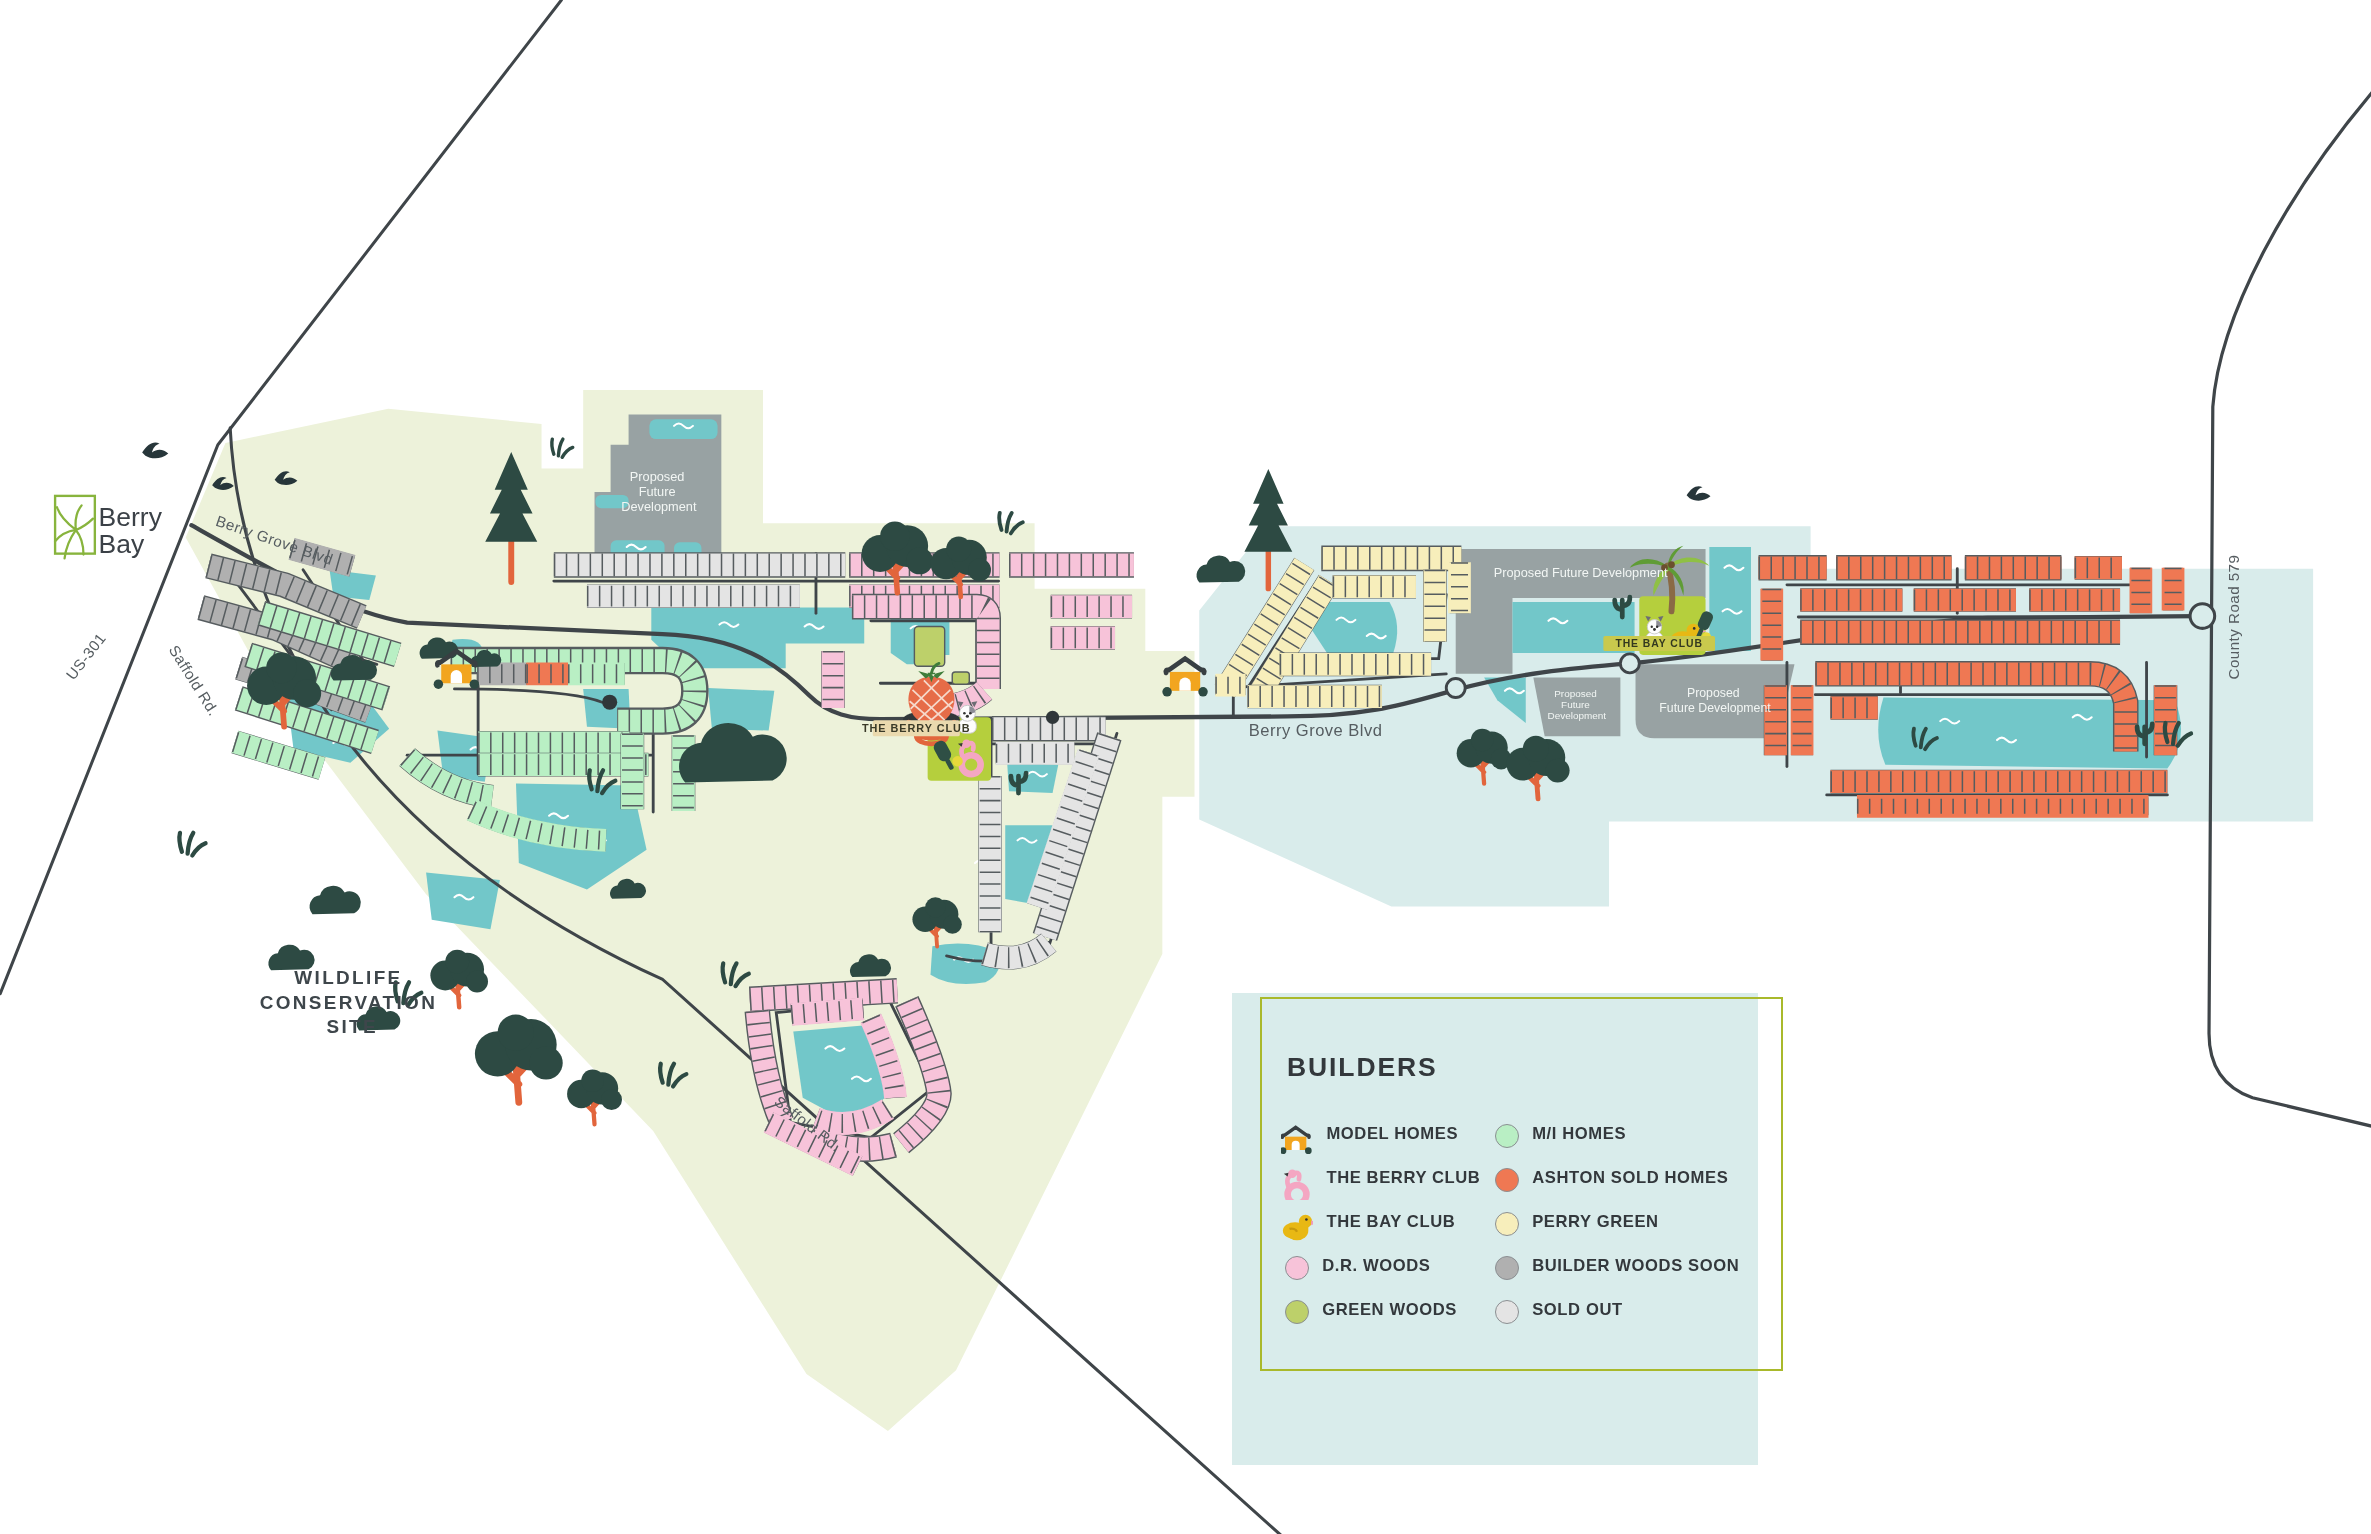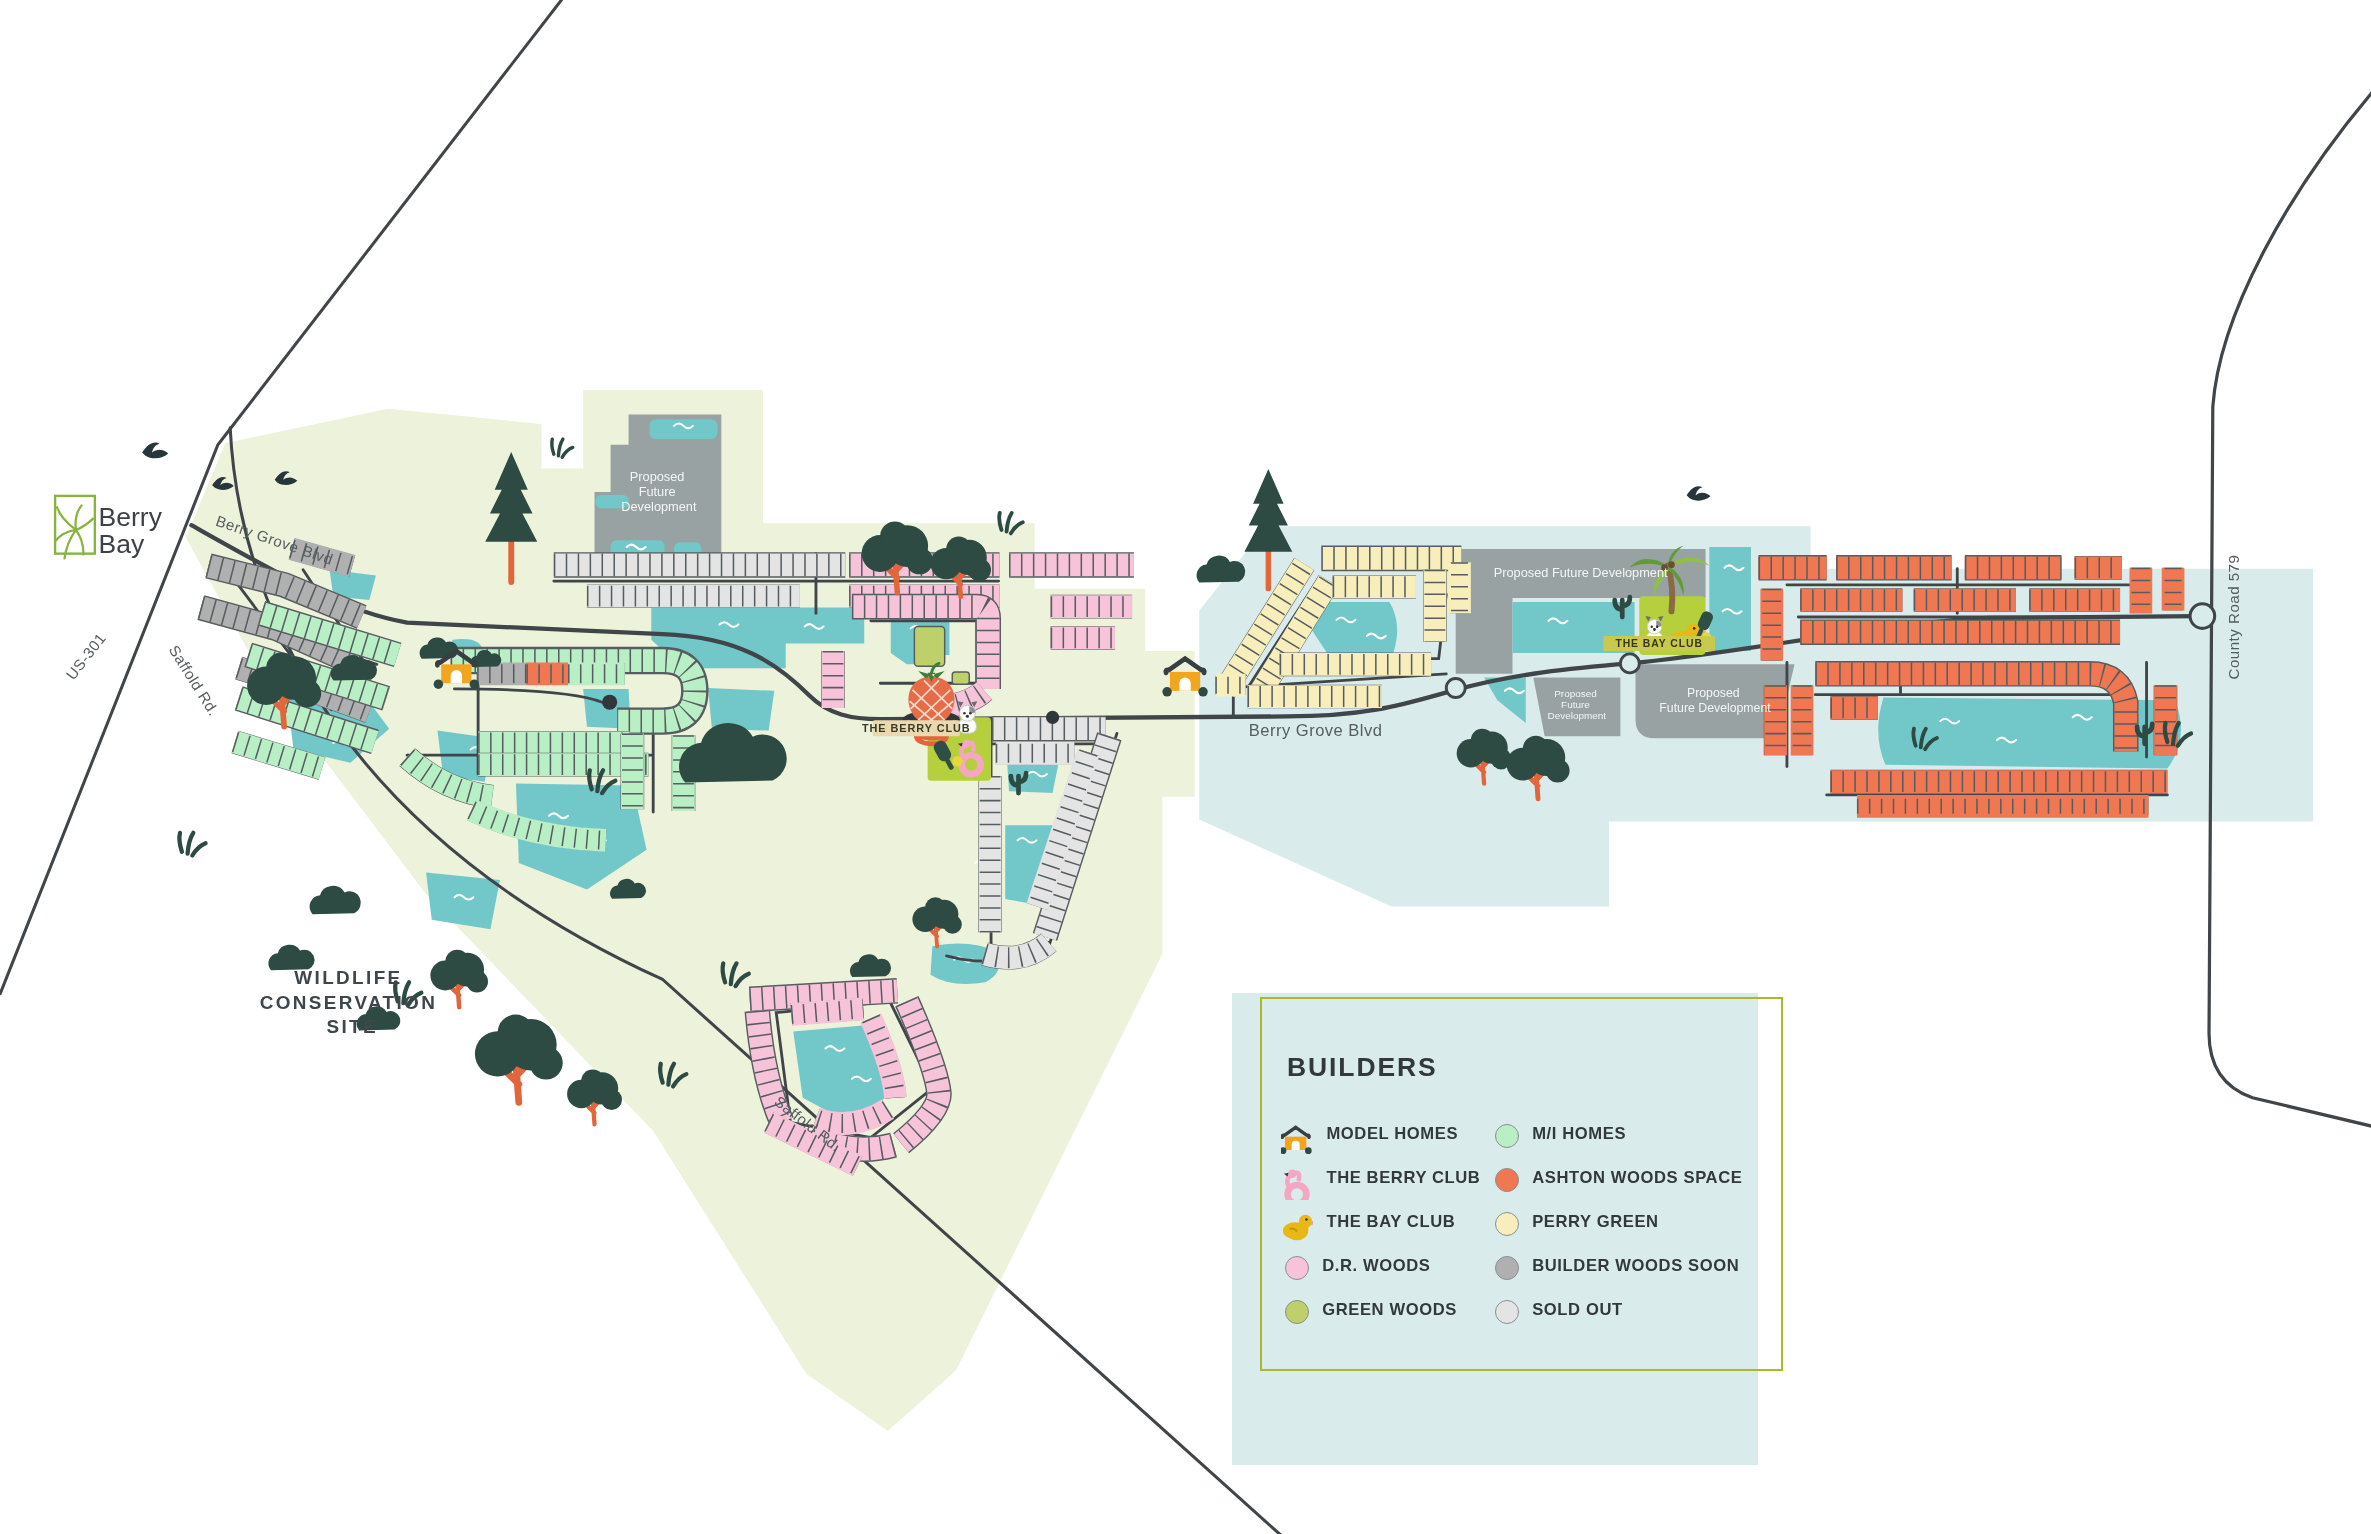--- a/index.html
+++ b/index.html
@@ -607,21 +607,21 @@
     </li>
   </ul>
 
   <ul class="legend-list col2">
     <li>
       <span class="swatch" style="background: rgb(185, 239, 196);"></span>
       <span class="legend-label">M/I HOMES</span>
     </li>
     <li>
       <span class="swatch" style="background: rgb(239, 120, 83);"></span>
-      <span class="legend-label">ASHTON WOODS SPACE</span>
+      <span class="legend-label">ASHTON SOLD HOMES</span>
     </li>
     <li>
       <span class="swatch" style="background: rgb(247, 238, 187);"></span>
       <span class="legend-label">PERRY GREEN</span>
     </li>
     <li>
       <span class="swatch" style="background: rgb(176, 176, 176);"></span>
       <span class="legend-label">BUILDER WOODS SOON</span>
     </li>
     <li>

